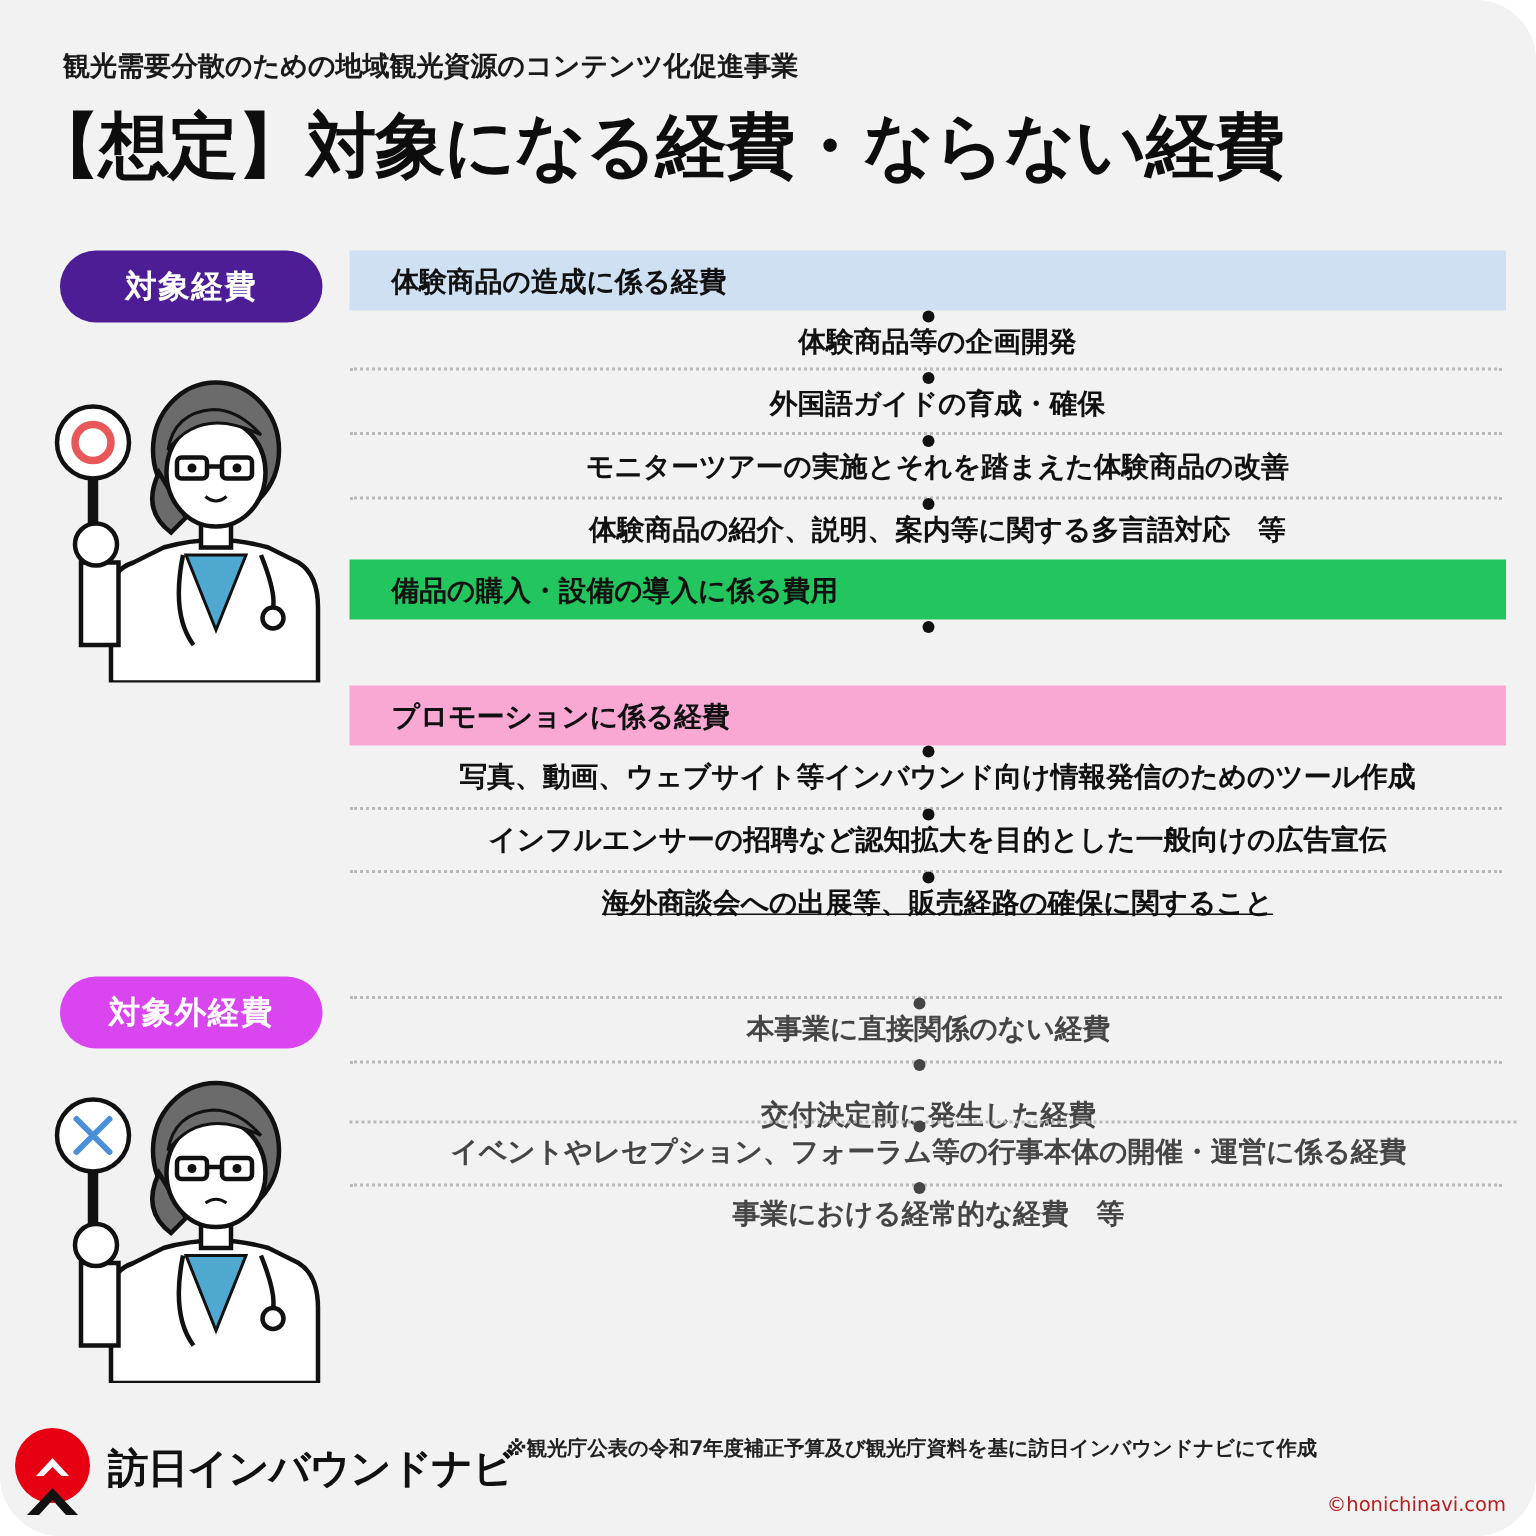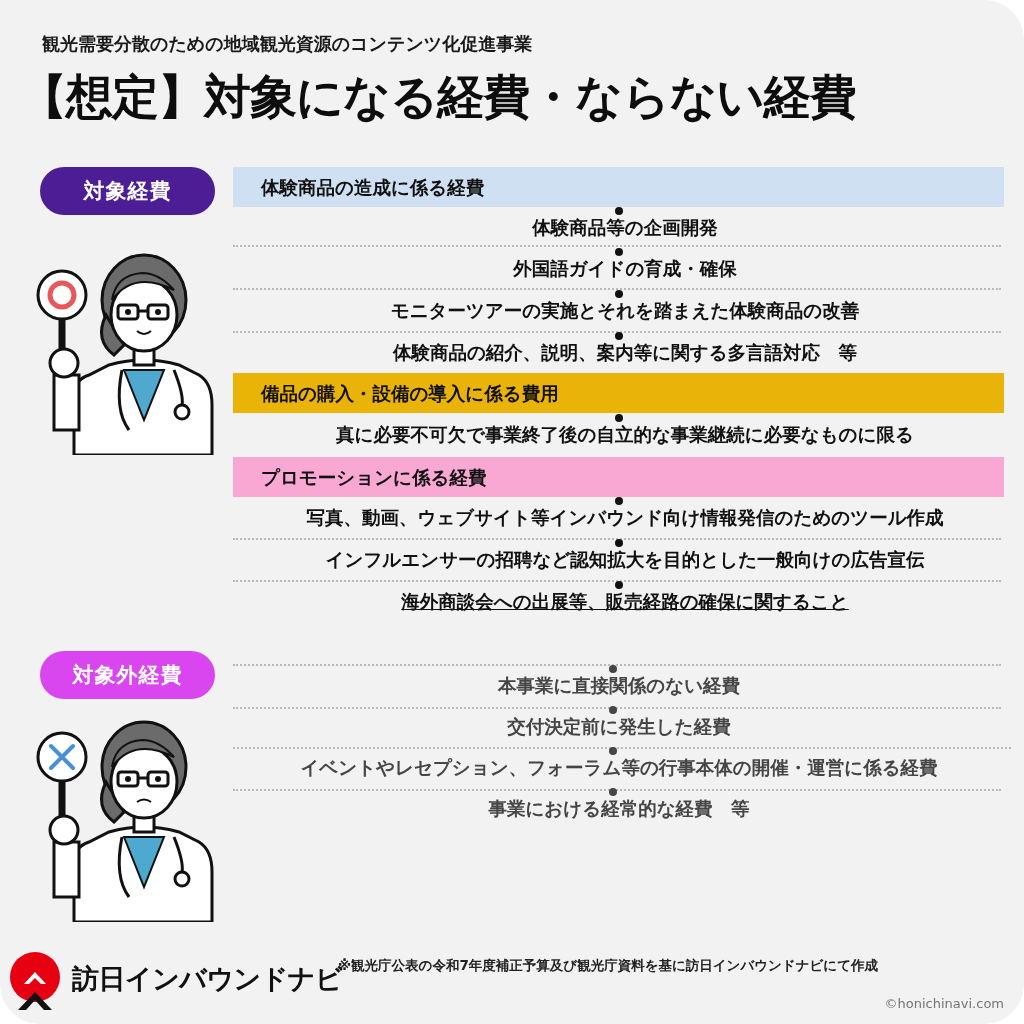--- a/index.html
+++ b/index.html
@@ -25,21 +25,21 @@
               margin-left: 4px; flex: none; }
   .row.gray { color: #454545; left: 240px; }
   .row.gray .dot { background: #454545; }
   .sep { position: absolute; left: 233px; width: 768px; height: 0;
          border-top: 2px dotted #b9b9b9; }
   .illus { position: absolute; left: 34px; width: 180px; height: 210px; }
   .footer-logo { position: absolute; left: 8px; top: 950px; width: 54px; height: 62px; }
   .brand { position: absolute; left: 72px; top: 961px; font-size: 27px; font-weight: bold;
            color: #111; white-space: nowrap; letter-spacing: -0.5px; }
   .note { position: absolute; left: 338px; font-size: 13.5px; color: #222; white-space: nowrap; font-weight: bold; }
-  .copyright { position: absolute; right: 20px; top: 996px; font-size: 13px; color: #737373; white-space: nowrap; margin-left: 44px; }
+  .copyright { position: absolute; right: 20px; top: 996px; font-size: 13px; color: #b91c1c; white-space: nowrap; margin-left: 44px; }
 </style>
 </head>
 <body>
 
 <div class="card">
 
   <div class="subtitle">観光需要分散のための地域観光資源のコンテンツ化促進事業</div>
   <div class="title">【想定】対象になる経費・ならない経費</div>
 
   <div class="badge eligible" style="background:#4c1d95;">
@@ -92,26 +92,25 @@
   <div class="row" style="top:290px;">
       <span class="dot"></span>
       <span>モニターツアーの実施とそれを踏まえた体験商品の改善</span>
     </div>
   <div class="sep" style="top:331px;"></div>
   <div class="row" style="top:332px;">
       <span class="dot"></span>
       <span>体験商品の紹介、説明、案内等に関する多言語対応　等</span>
     </div>
 
-  <div class="section-head" style="top:373px;background:#eab308;">
+  <div class="section-head" style="top:373px;background:#22c55e;">
     <span>備品の購入・設備の導入に係る費用</span>
   </div>
   <div class="row" style="top:414px;">
       <span class="dot"></span>
-      <span>真に必要不可欠で事業終了後の自立的な事業継続に必要なものに限る</span>
     </div>
 
   <div class="section-head" style="top:457px;background:#f9a8d4;">
     <span>プロモーションに係る経費</span>
   </div>
   <div class="row" style="top:497px;">
       <span class="dot"></span>
       <span>写真、動画、ウェブサイト等インバウンド向け情報発信のためのツール作成</span>
     </div>
   <div class="sep" style="top:538px;"></div>
@@ -151,21 +150,21 @@
     <path d="M20 130 L20 185 L45 185 L45 130 Z" fill="#fff" stroke="#111" stroke-width="3"></path>
     <ellipse cx="30" cy="118" rx="14" ry="14" fill="#fff" stroke="#111" stroke-width="3"></ellipse>
   </svg>
 
   <div class="sep" style="top:664px;"></div>
   <div class="row gray" style="top:665px;">
       <span class="dot"></span>
       <span>本事業に直接関係のない経費</span>
     </div>
   <div class="sep" style="top:707px;"></div>
-  <div class="row gray" style="top:706px;">
+  <div class="row gray" style="top:706px;gap:16px;">
       <span class="dot"></span>
       <span>交付決定前に発生した経費</span>
     </div>
   <div class="sep" style="top:747px;width:778px;"></div>
   <div class="row gray" style="top:747px;">
       <span class="dot"></span>
       <span>イベントやレセプション、フォーラム等の行事本体の開催・運営に係る経費</span>
     </div>
   <div class="sep" style="top:789px;"></div>
   <div class="row gray" style="top:788px;">

